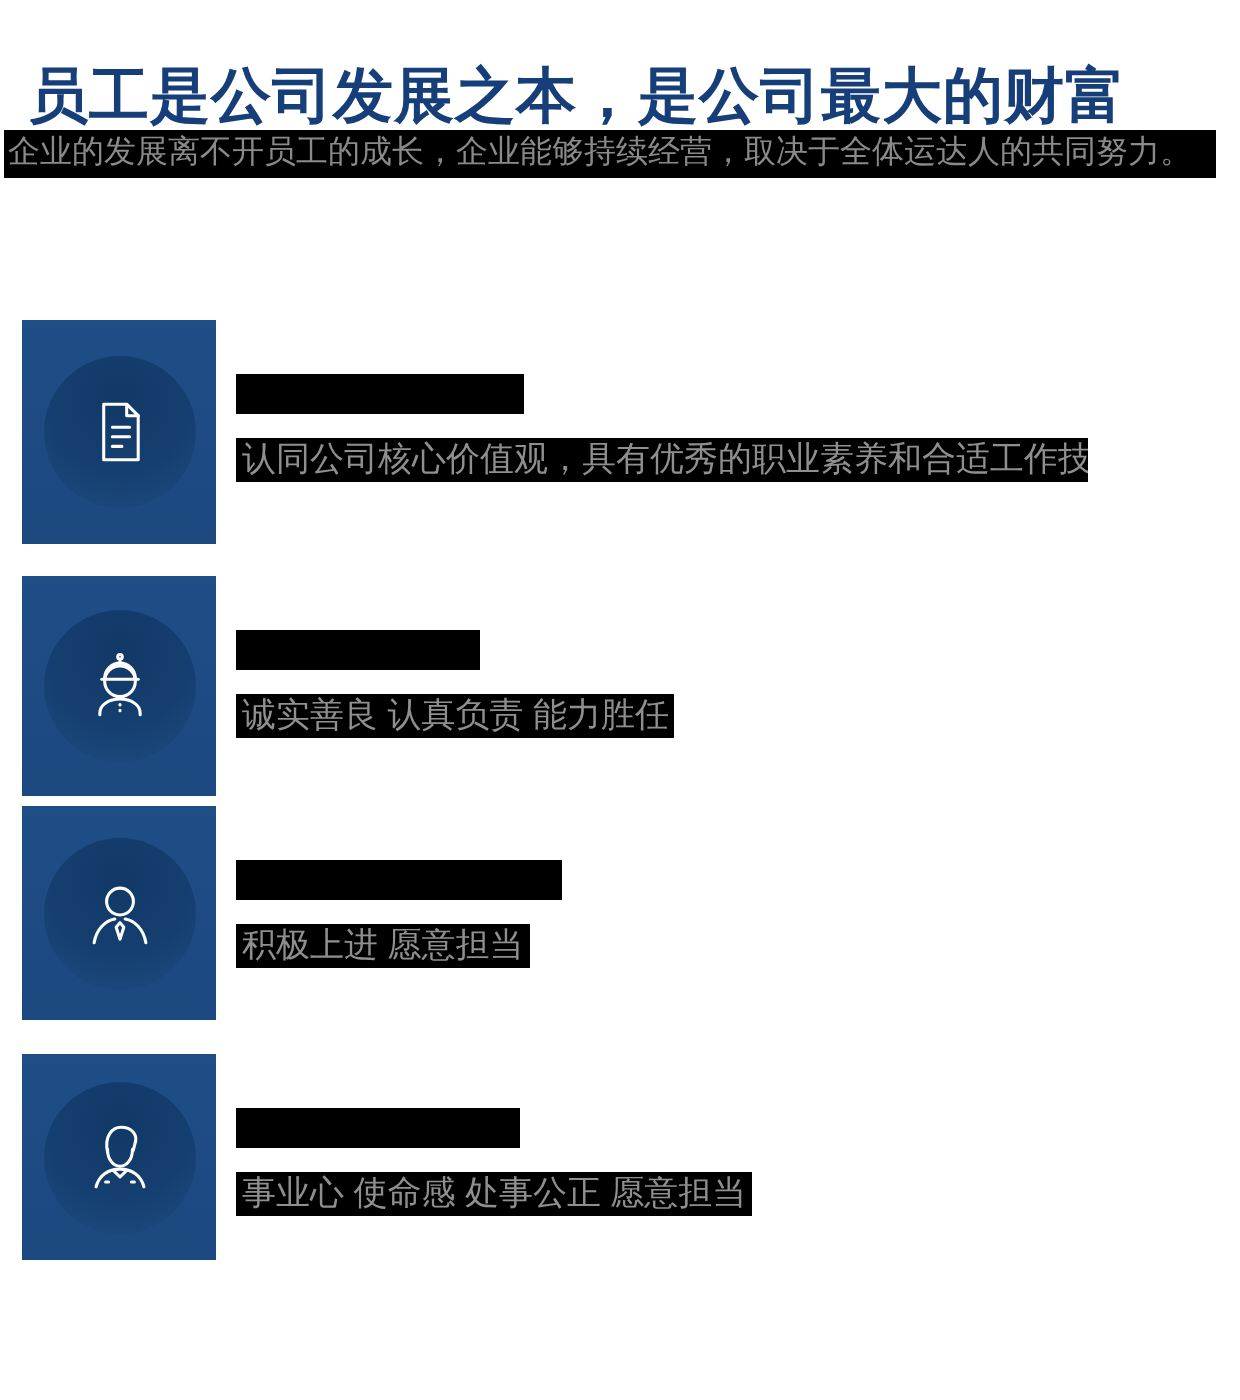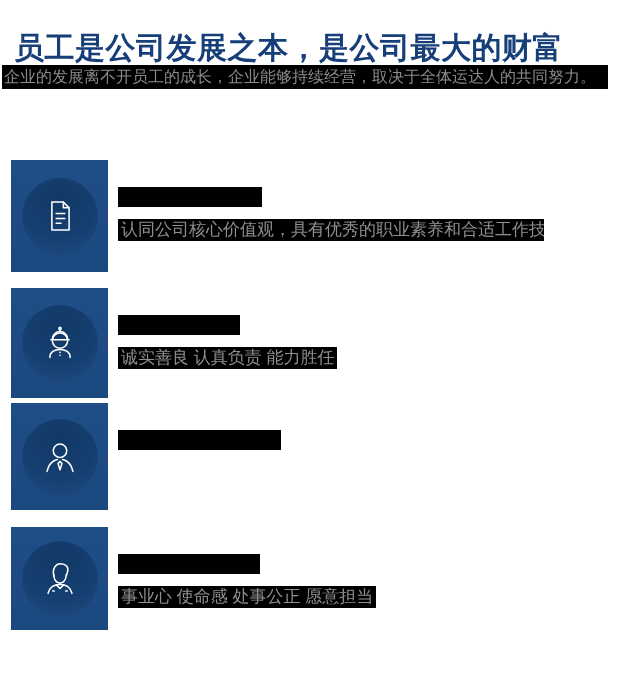--- a/index.html
+++ b/index.html
@@ -104,20 +104,23 @@
               <svg viewBox="0 0 48 48" xmlns="http://www.w3.org/2000/svg">
                 <circle cx="24" cy="17.5" r="7"></circle>
                 <path d="M10.5 39c1.2-7.2 6-11.6 10.8-12.4"></path>
                 <path d="M26.7 26.6c4.8.8 9.6 5.2 10.8 12.4"></path>
                 <path d="M24 28.5l2 2.4-2 6.3-2-6.3z"></path>
               </svg>
             </span>
       </div>
     </div>
     <div class="heading-bar" style="width: 163px;"></div>
+    <div class="body-block">
+          <div class="body-line fit">积极上进 愿意担当</div>
+        </div>
   </section>
 
   <section class="value-section" style="top: 527px; height: 103px;">
     <div class="icon-square" style="height: 103px;">
       <div class="icon-circle">
         <span class="icon-holder">
               <svg viewBox="0 0 48 48" xmlns="http://www.w3.org/2000/svg">
                 <path d="M17.5 19.5c0 5 2.8 8.8 6.5 8.8s6.5-3.8 6.5-8.8"></path>
                 <path d="M17.5 21c-1.8-8.6 2.5-13 7-13 5.5 0 9 3.6 7.3 8.6l-.9 3.4"></path>
                 <path d="M11.5 39c1.5-5.8 6.2-9.2 12.5-9.2s11 3.4 12.5 9.2"></path>

